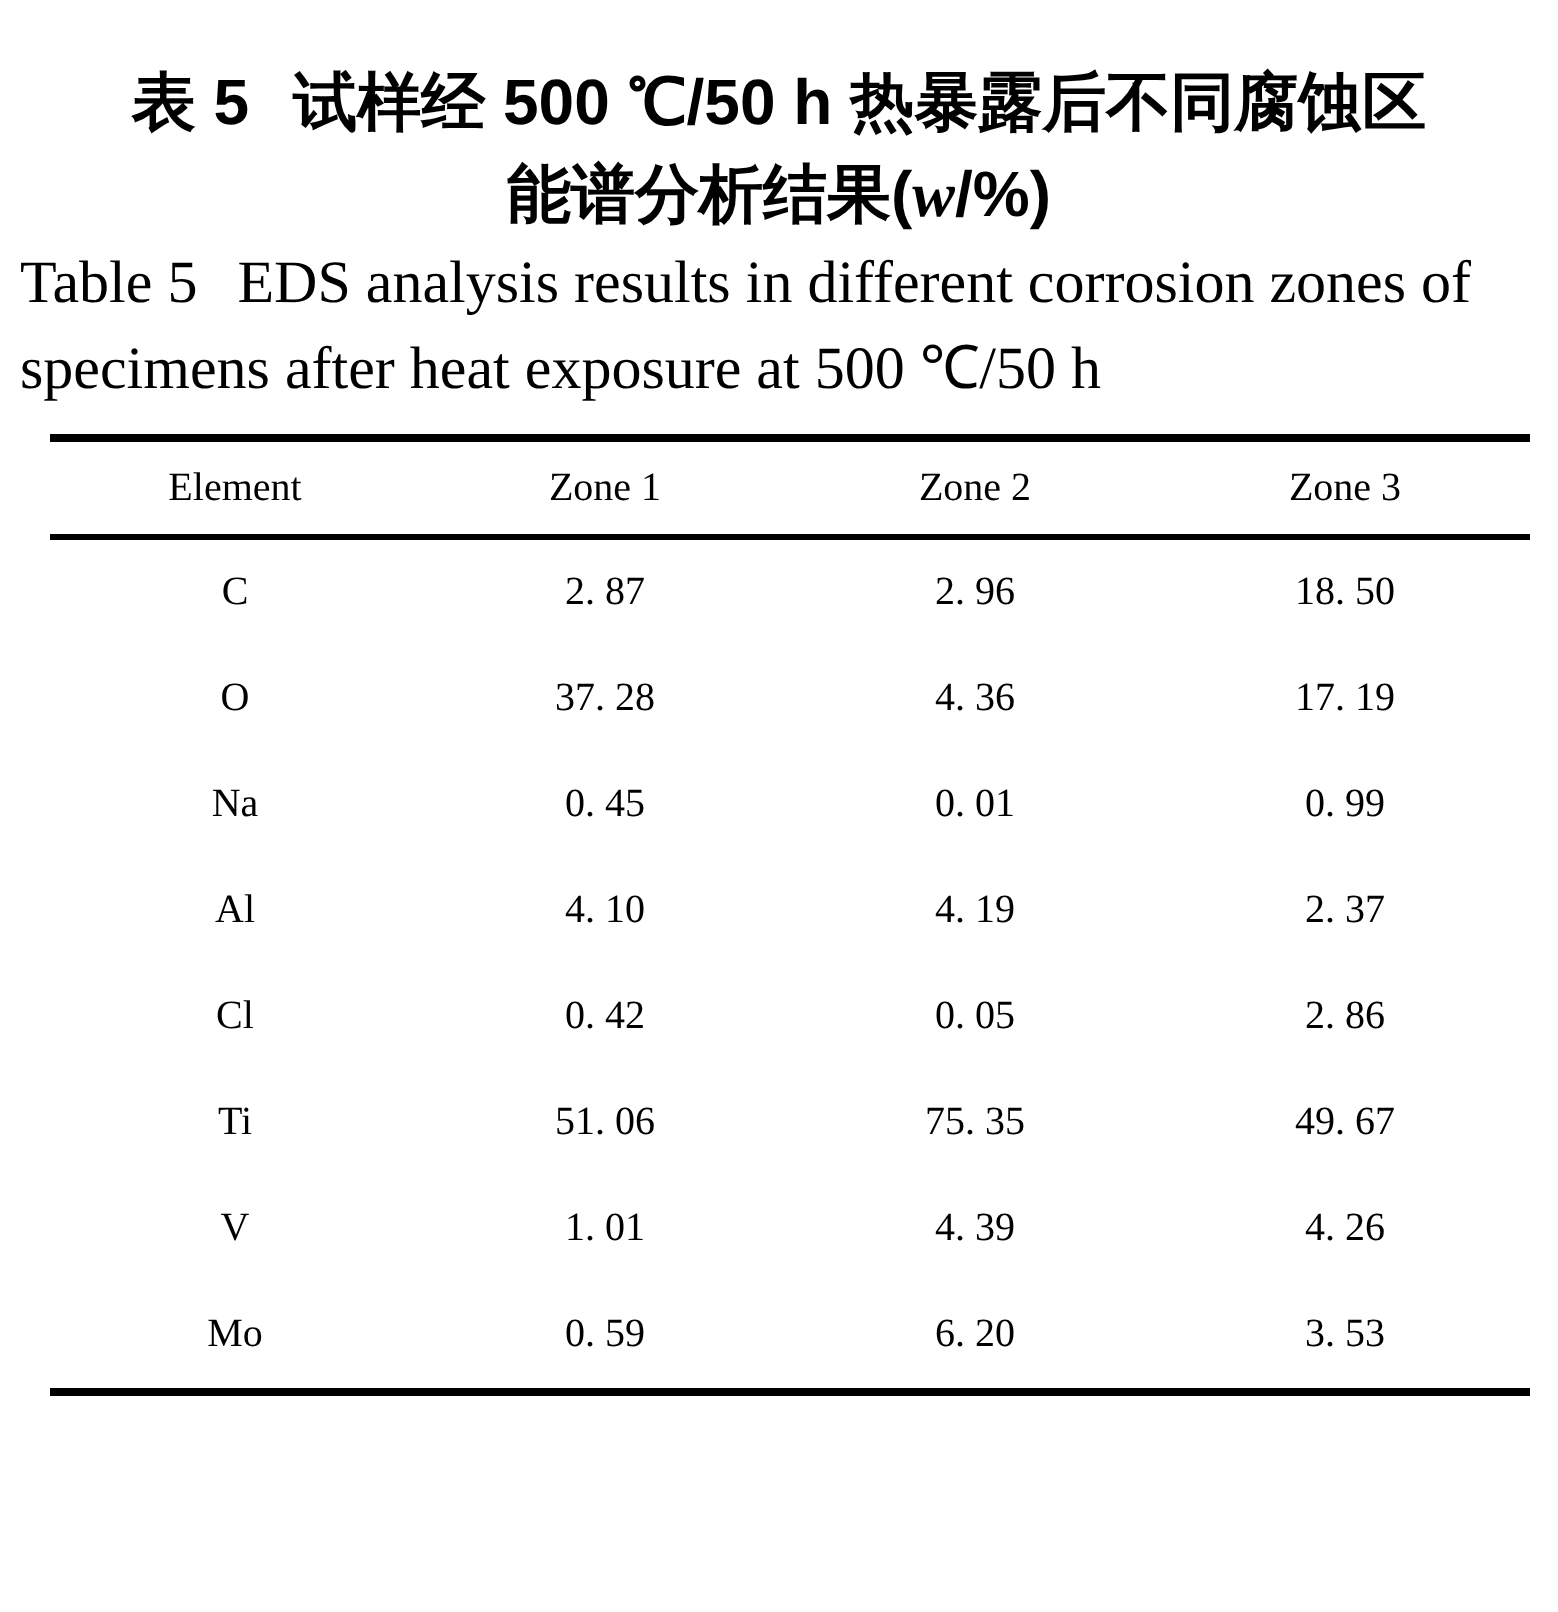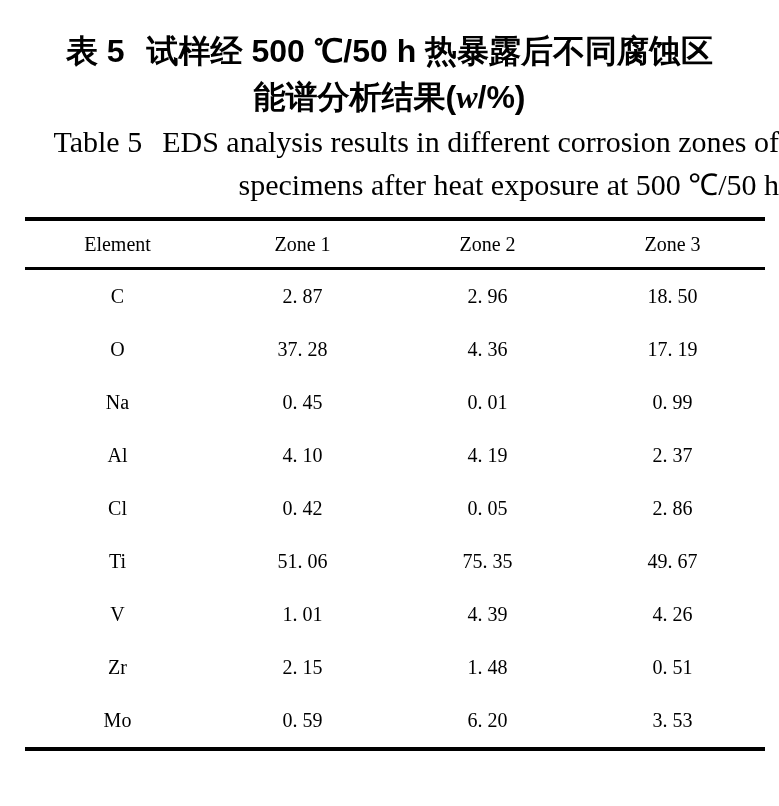--- a/index.html
+++ b/index.html
@@ -29,21 +29,21 @@
   }
   .caption-zh .label-gap {
     margin-right: 22px;
   }
   .w-italic {
     font-family: "Liberation Serif", serif;
     font-style: italic;
     font-weight: bold;
   }
   .caption-en {
-    text-align: right;
+    text-align: left;
     font-family: "Liberation Serif", serif;
     font-size: 30px;
     padding-left: 10px;
   }
   .caption-en-line1 {
     line-height: 43px;
   }
   .caption-en-line2 {
     line-height: 43px;
   }
@@ -145,25 +145,19 @@
       <td>75. 35</td>
       <td>49. 67</td>
     </tr>
     <tr>
       <td>V</td>
       <td>1. 01</td>
       <td>4. 39</td>
       <td>4. 26</td>
     </tr>
     <tr>
-      <td>Zr</td>
-      <td>2. 15</td>
-      <td>1. 48</td>
-      <td>0. 51</td>
-    </tr>
-    <tr>
       <td>Mo</td>
       <td>0. 59</td>
       <td>6. 20</td>
       <td>3. 53</td>
     </tr>
   </tbody>
 </table>
 
 </body></html>

